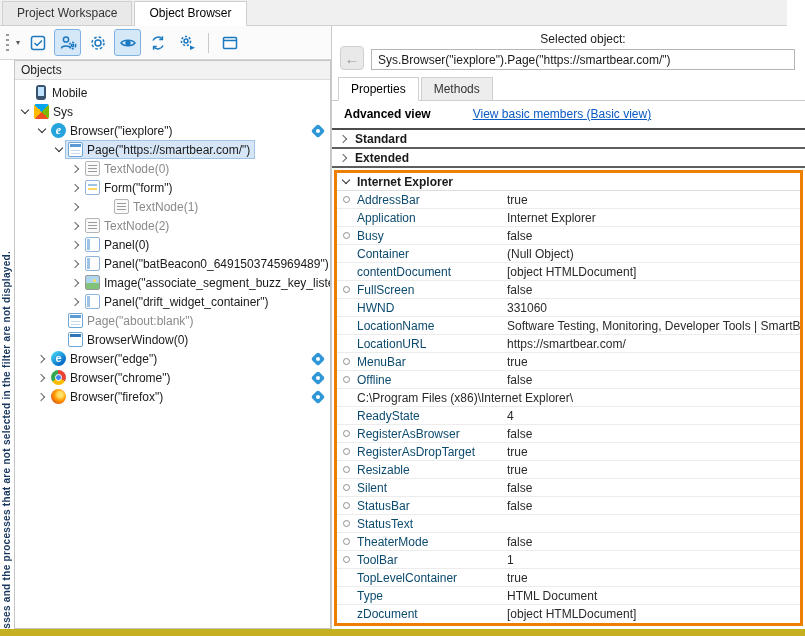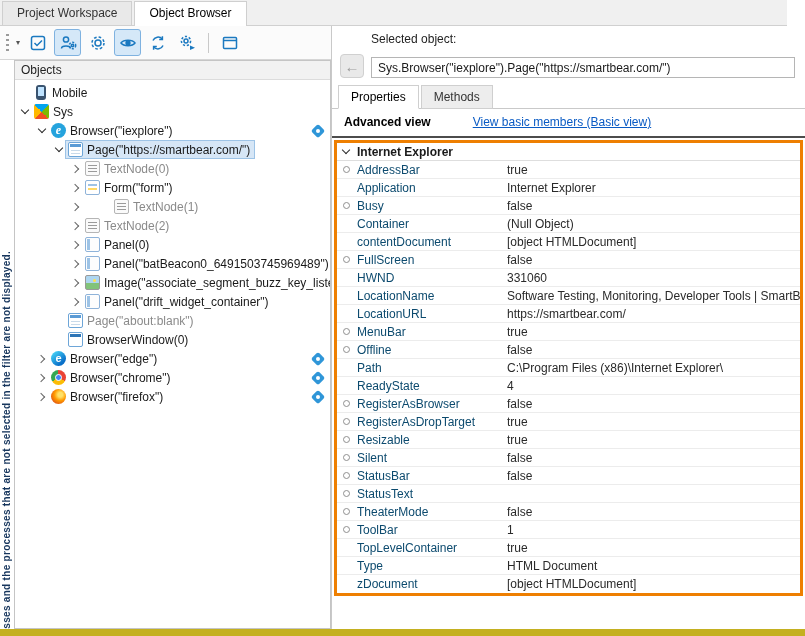--- a/index.html
+++ b/index.html
@@ -86,21 +86,21 @@
   .ti-image::after { content:""; position:absolute; right:3px; top:3px; width:3px; height:3px;
     border-radius:50%; background:#ffe24a; }
   .ti-window { background:#fff; border:1px solid #6ea6d8; }
   .ti-window::before { content:""; position:absolute; left:1px; right:1px; top:1px; height:3px; background:#2e75b6; }
 
   
   .sel-row { display:flex; align-items:flex-end; gap:7px; padding:6px 10px 6px 8px; }
   .back-btn { width:24px; height:24px; border:1px solid #d0d0d0; border-radius:4px; background:#e9e9e9;
     display:flex; align-items:center; justify-content:center; cursor:pointer; }
   .back-arrow { color:#9a9a9a; font-size:15px; line-height:1; }
-  .sel-main { flex:1; display:flex; flex-direction:column; gap:11px; }
+  .sel-main { flex:1; display:flex; flex-direction:column; gap:3px;align-items:center; }
   .sel-label { color:#222; }
   .sel-input { width:100%; height:21px; border:1px solid #b5b5b5; padding:2px 6px;
     font:12px "Liberation Sans",sans-serif; color:#1a1a1a; background:#fff; }
 
   .ptabs { display:flex; align-items:flex-end; height:25px; padding-left:6px; border-bottom:1px solid #c9c9c9; }
   .ptab { padding:4px 12px; border:1px solid #cfcfcf; background:#ededed; color:#333; margin-right:2px;
     margin-bottom:-1px; cursor:pointer; }
   .ptab.active { background:#fff; border-bottom-color:#fff; color:#000; }
 
   .advrow { display:flex; align-items:center; gap:42px; padding:6px 10px 7px 12px;
@@ -368,20 +368,31 @@
     <div class="ptabs">
       <div class="ptab active">Properties</div>
       <div class="ptab">Methods</div>
     </div>
 
     <div class="advrow">
       <span class="adv-title">Advanced view</span>
       <a class="adv-link">View basic members (Basic view)</a>
     </div>
 
+    <div>
+  <div class="sec-row">
+    <span class="arrow"></span>
+    <span class="sec-label">Standard</span>
+  </div>
+
+  <div class="sec-row">
+    <span class="arrow"></span>
+    <span class="sec-label">Extended</span>
+  </div>
+</div>
 
     <div class="ie-box">
       <div class="sec-header">
         <span class="arrow expanded"></span>
         <span class="sec-label">Internet Explorer</span>
       </div>
       <div class="props">
   <div class="prop-row">
     <span class="prop-icon"></span>
     <span class="prop-name">AddressBar</span>
@@ -443,21 +454,20 @@
   </div>
 
   <div class="prop-row">
     <span class="prop-icon"></span>
     <span class="prop-name">Offline</span>
     <span class="prop-value">false</span>
   </div>
 
   <div class="prop-row">
     <span class="prop-icon hidden"></span>
-    <span class="prop-name">Path</span>
     <span class="prop-value">C:\Program Files (x86)\Internet Explorer\</span>
   </div>
 
   <div class="prop-row">
     <span class="prop-icon hidden"></span>
     <span class="prop-name">ReadyState</span>
     <span class="prop-value">4</span>
   </div>
 
   <div class="prop-row">

